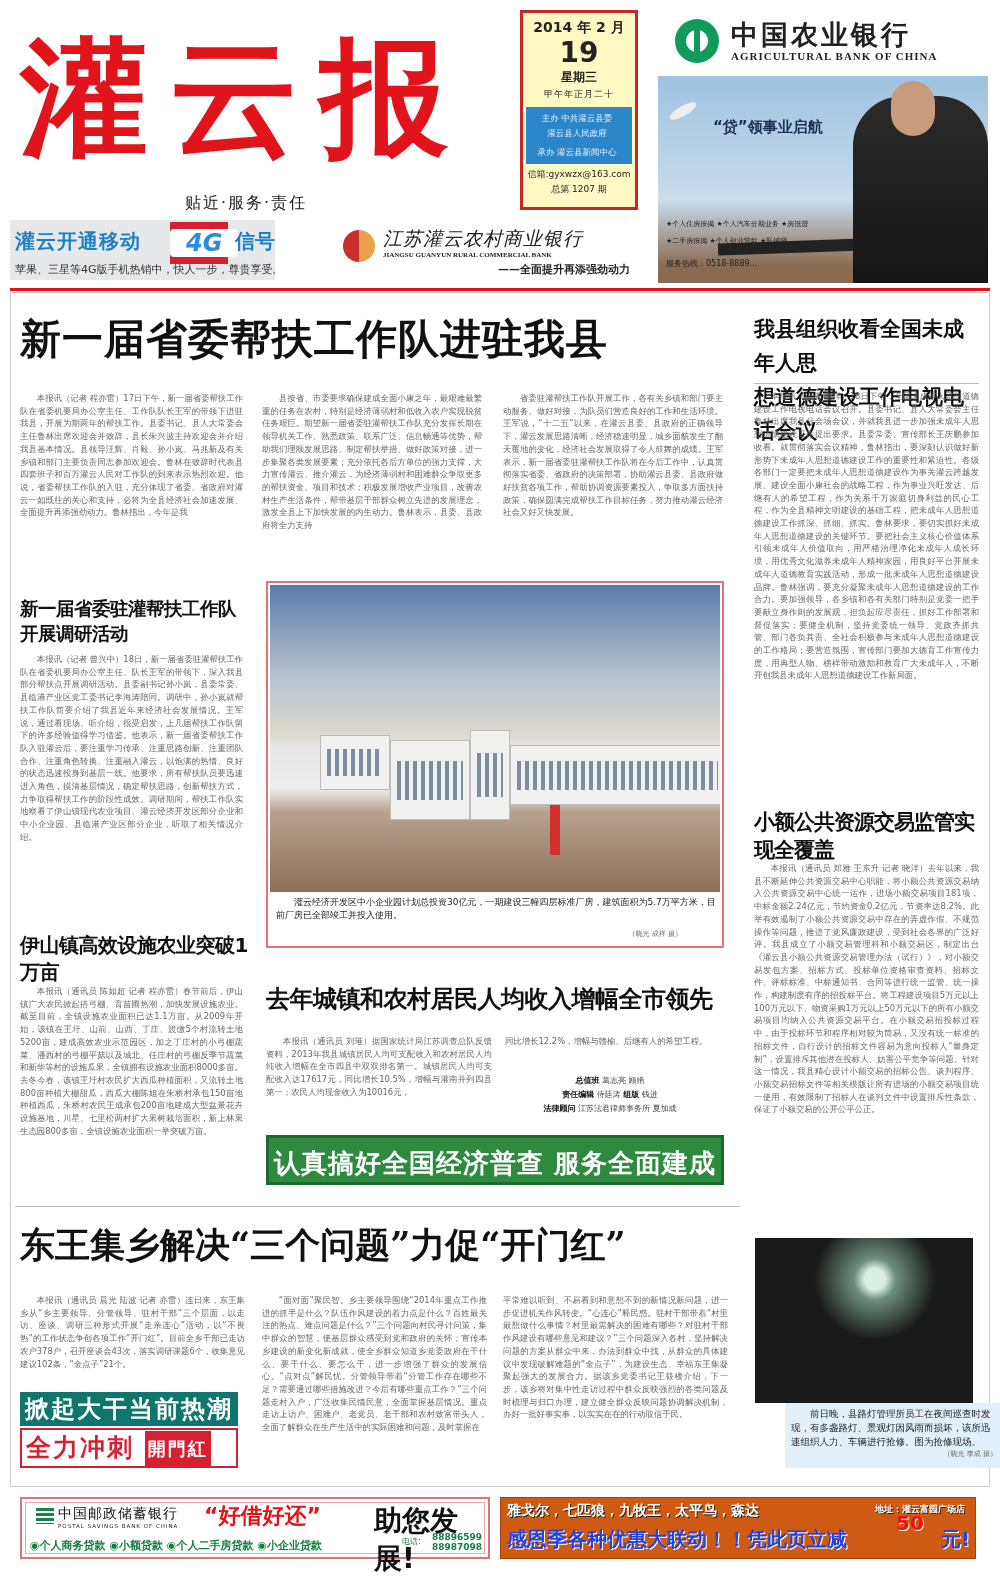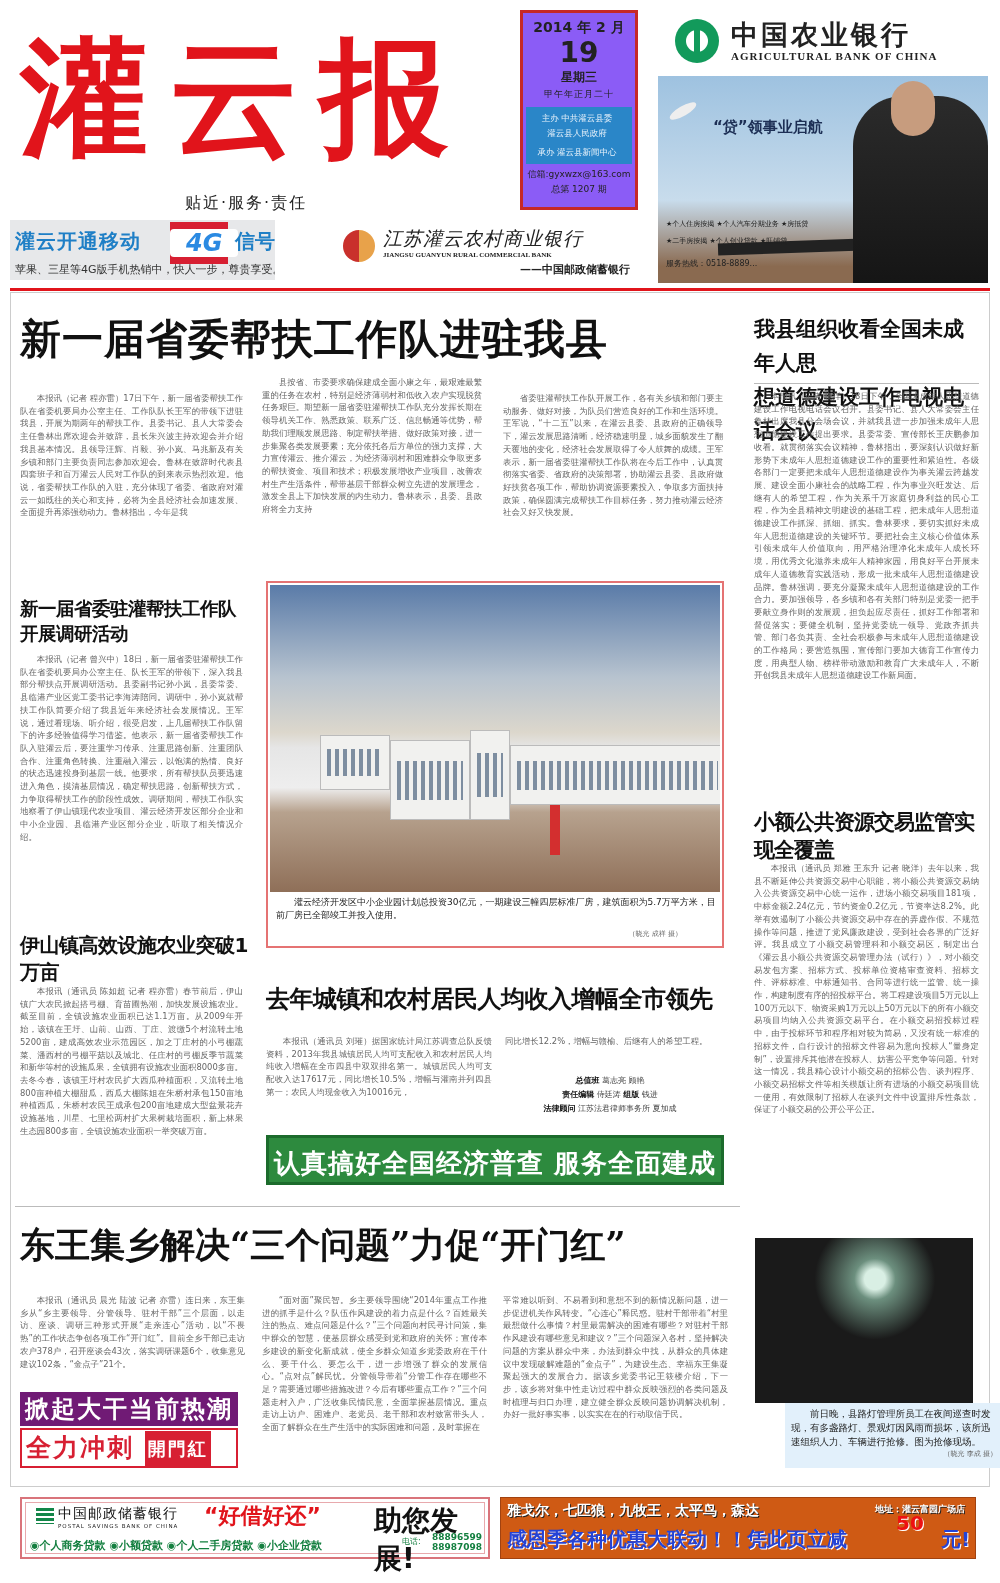--- a/index.html
+++ b/index.html
@@ -1,21 +1,21 @@
 <!DOCTYPE html>
 <html><head>
 <meta charset="utf-8">
 <style>
 *{box-sizing:border-box;margin:0;padding:0}
 body{width:1000px;height:1583px;background:#fff;font-family:"DejaVu Sans",sans-serif;color:#222;position:relative;overflow:hidden}
 .abs{position:absolute}
 .masthead{left:15px;top:15px;width:495px;height:190px}
 .mast-title{position:absolute;left:5px;top:0;font-family:"DejaVu Serif",serif;font-size:128px;font-weight:bold;color:#e1141b;letter-spacing:22px;line-height:165px}
 .mast-slogan{position:absolute;left:170px;top:178px;font-size:16px;color:#222;letter-spacing:2px}
-.datebox{left:520px;top:10px;width:118px;height:200px;border:3px solid #c62828;background:#8b5cf6;text-align:center}
+.datebox{left:520px;top:10px;width:118px;height:200px;border:3px solid #c62828;background:#fef9c3;text-align:center}
 .date-ym{font-size:14px;font-weight:bold;margin-top:6px}
 .date-d{font-size:28px;font-weight:bold;line-height:32px}
 .date-wk{font-size:12px;font-weight:bold}
 .date-lunar{font-size:9px;letter-spacing:1px;margin-top:2px}
 .date-blue{background:#2a86c8;color:#e8f2fb;font-size:8.5px;margin:6px 3px 0;padding:4px 2px;line-height:15px;text-align:center;padding-right:6px}
 .date-mail{font-size:9px;margin-top:4px}
 .date-issue{font-size:9px;margin-top:2px}
 .abc{left:665px;top:10px;width:325px;height:62px;display:flex;align-items:center}
 .abc-logo{width:44px;height:44px;border-radius:50%;background:#129a5b;position:relative;margin-left:10px}
 .abc-logo:after{content:"";position:absolute;left:11px;top:11px;width:22px;height:22px;border-radius:50%;background:#fff}
@@ -50,21 +50,21 @@
 .caption{font-size:9px;color:#222;line-height:13px}
 .credit{font-size:7px;color:#666;text-align:right}
 .photo-frame{left:266px;top:581px;width:458px;height:367px;border:2px solid #e57373;background:#fff}
 .photo{position:absolute;left:2px;top:2px;width:450px;height:307px;background:linear-gradient(#5a7ba8 0%,#b7c3cf 30%,#dcd7cc 48%,#e6e6e6 53%,#eeeeee 66%,#b7a28e 74%,#8f6f58 100%);overflow:hidden}
 .bldg{position:absolute;background:#f1f1ef;border:1px solid #bbb}
 .bldg:after{content:"";position:absolute;left:6px;right:6px;top:25%;bottom:25%;background:repeating-linear-gradient(90deg,#7e8ea0 0 4px,transparent 4px 8px)}
 .sign{position:absolute;left:280px;top:220px;width:10px;height:50px;background:#d32f2f}
 .slogan-banner{left:266px;top:1135px;width:458px;height:50px;background:#2d8a3e;color:#fff;font-size:26px;font-weight:bold;text-align:center;line-height:50px;letter-spacing:1px;border:3px solid #1c6b2c}
 .credit-block{left:500px;top:1074px;width:220px;text-align:center;font-size:8px;color:#444;line-height:14px}
 .credit-block b{color:#111}
-.red-promo1{left:20px;top:1392px;width:218px;height:34px;background:#701a75;color:#fff;font-size:24px;font-weight:bold;text-align:center;line-height:34px;letter-spacing:2px}
+.red-promo1{left:20px;top:1392px;width:218px;height:34px;background:#0f766e;color:#fff;font-size:24px;font-weight:bold;text-align:center;line-height:34px;letter-spacing:2px}
 .red-promo2{left:20px;top:1428px;width:218px;height:40px;border:2px solid #d71f32;color:#d71f32;font-size:25px;font-weight:bold;line-height:36px;padding-left:4px;letter-spacing:2px}
 .red-promo2 .mk{display:inline-block;background:#d71f32;color:#fff;font-size:18px;padding:0 3px;vertical-align:middle}
 .night-photo{left:755px;top:1238px;width:218px;height:165px;background:radial-gradient(circle at 55% 25%,#d9efe4 0 6%,#6c8f7e 12%,#1a1a1a 35%),linear-gradient(#111,#2b2b2b 70%,#6b5a3e);overflow:hidden}
 .night-cap{left:785px;top:1403px;width:218px;height:65px;background:#e2f0fb;font-size:9.5px;line-height:14px;color:#222;padding:4px 6px}
 .psbc{left:20px;top:1497px;width:470px;height:62px;border:2px solid #d9747b;background:#fff}
 .psbc-inner{position:absolute;left:3px;top:3px;right:3px;bottom:3px;border:1px solid #e8a9ad}
 .psbc-logo{position:absolute;left:14px;top:9px;width:18px;height:16px;background:repeating-linear-gradient(#138548 0 3px,transparent 3px 5px)}
 .psbc-cn{position:absolute;left:36px;top:6px;font-family:"DejaVu Serif",serif;font-size:14px;color:#111;letter-spacing:1px}
 .psbc-en{position:absolute;left:36px;top:24px;font-size:5.5px;letter-spacing:1px}
 .psbc-slogan{position:absolute;left:182px;top:2px;font-size:22px;font-weight:bold;color:#e1141b}
@@ -121,32 +121,32 @@
 
 <div class="abs band">
   <div class="m4g">灌云开通移动</div>
   <div class="badge4g"><span>4G</span></div>
   <div class="msig">信号啦!</div>
   <div class="msub">苹果、三星等4G版手机热销中，快人一步，尊贵享受。</div>
   <div class="rcb">
     <div class="rcb-logo"></div>
     <div class="rcb-cn">江苏灌云农村商业银行</div>
     <div class="rcb-en">JIANGSU GUANYUN RURAL COMMERCIAL BANK</div>
-    <div class="rcb-tag">——中国邮政储蓄银行</div>
+    <div class="rcb-tag">——全面提升再添强劲动力</div>
   </div>
 </div>
 
 <div class="abs redline"></div>
 <div class="abs frame"></div>
 
 <div class="abs h1" style="left:20px;top:312px;font-size:41px;letter-spacing:1px">新一届省委帮扶工作队进驻我县</div>
 <div class="abs body-text" style="left:20px;top:392px;width:223px">
     <p>本报讯（记者 程亦雷）17日下午，新一届省委帮扶工作队在省委机要局办公室主任、工作队队长王军的带领下进驻我县，开展为期两年的帮扶工作。县委书记、县人大常委会主任鲁林出席欢迎会并致辞，县长朱兴波主持欢迎会并介绍我县基本情况。县领导汪辉、肖毅、孙小岚、马兆新及有关乡镇和部门主要负责同志参加欢迎会。鲁林在致辞时代表县四套班子和百万灌云人民对工作队的到来表示热烈欢迎。他说，省委帮扶工作队的入驻，充分体现了省委、省政府对灌云一如既往的关心和支持，必将为全县经济社会加速发展、全面提升再添强劲动力。鲁林指出，今年是我</p>
   </div>
-<div class="abs body-text" style="left:262px;top:376px;width:220px">
+<div class="abs body-text" style="left:262px;top:392px;width:220px">
     <p>县按省、市委要求确保建成全面小康之年，最艰难最繁重的任务在农村，特别是经济薄弱村和低收入农户实现脱贫任务艰巨。期望新一届省委驻灌帮扶工作队充分发挥长期在领导机关工作、熟悉政策、联系广泛、信息畅通等优势，帮助我们理顺发展思路、制定帮扶举措、做好政策对接，进一步集聚各类发展要素；充分依托各后方单位的强力支撑，大力宣传灌云、推介灌云，为经济薄弱村和困难群众争取更多的帮扶资金、项目和技术；积极发展增收产业项目，改善农村生产生活条件，帮带基层干部群众树立先进的发展理念，激发全县上下加快发展的内生动力。鲁林表示，县委、县政府将全力支持</p>
   </div>
 <div class="abs body-text" style="left:503px;top:392px;width:220px">
     <p>省委驻灌帮扶工作队开展工作，各有关乡镇和部门要主动服务、做好对接，为队员们营造良好的工作和生活环境。王军说，“十二五”以来，在灌云县委、县政府的正确领导下，灌云发展思路清晰，经济稳速明显，城乡面貌发生了翻天覆地的变化，经济社会发展取得了令人鼓舞的成绩。王军表示，新一届省委驻灌帮扶工作队将在今后工作中，认真贯彻落实省委、省政府的决策部署，协助灌云县委、县政府做好扶贫各项工作，帮助协调资源要素投入，争取多方面扶持政策，确保圆满完成帮扶工作目标任务，努力推动灌云经济社会又好又快发展。</p>
   </div>
 
 <div class="abs h1" style="left:754px;top:312px;width:225px;font-size:21px;line-height:34px">
   <div>我县组织收看全国未成年人思</div>
   <div>想道德建设工作电视电话会议</div>
 </div>

